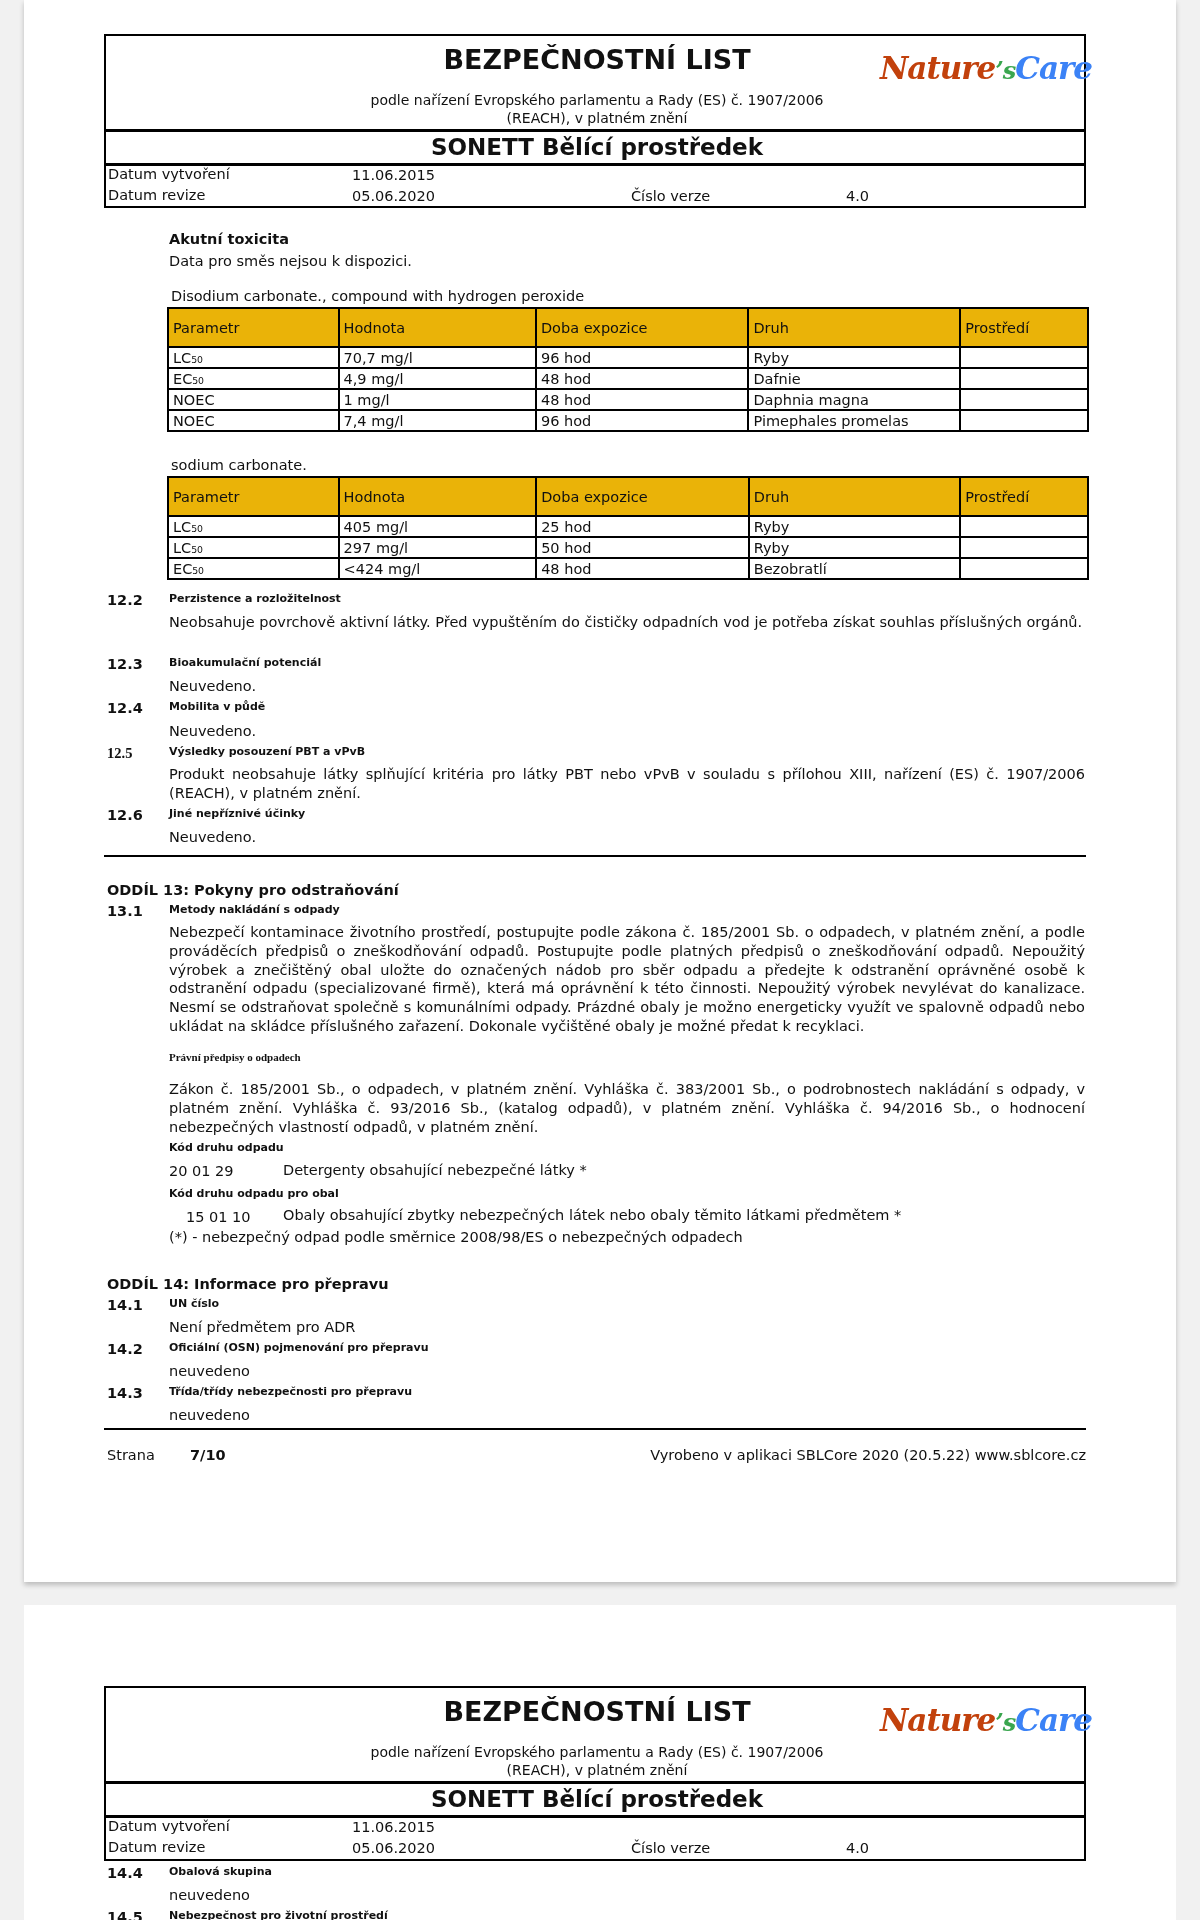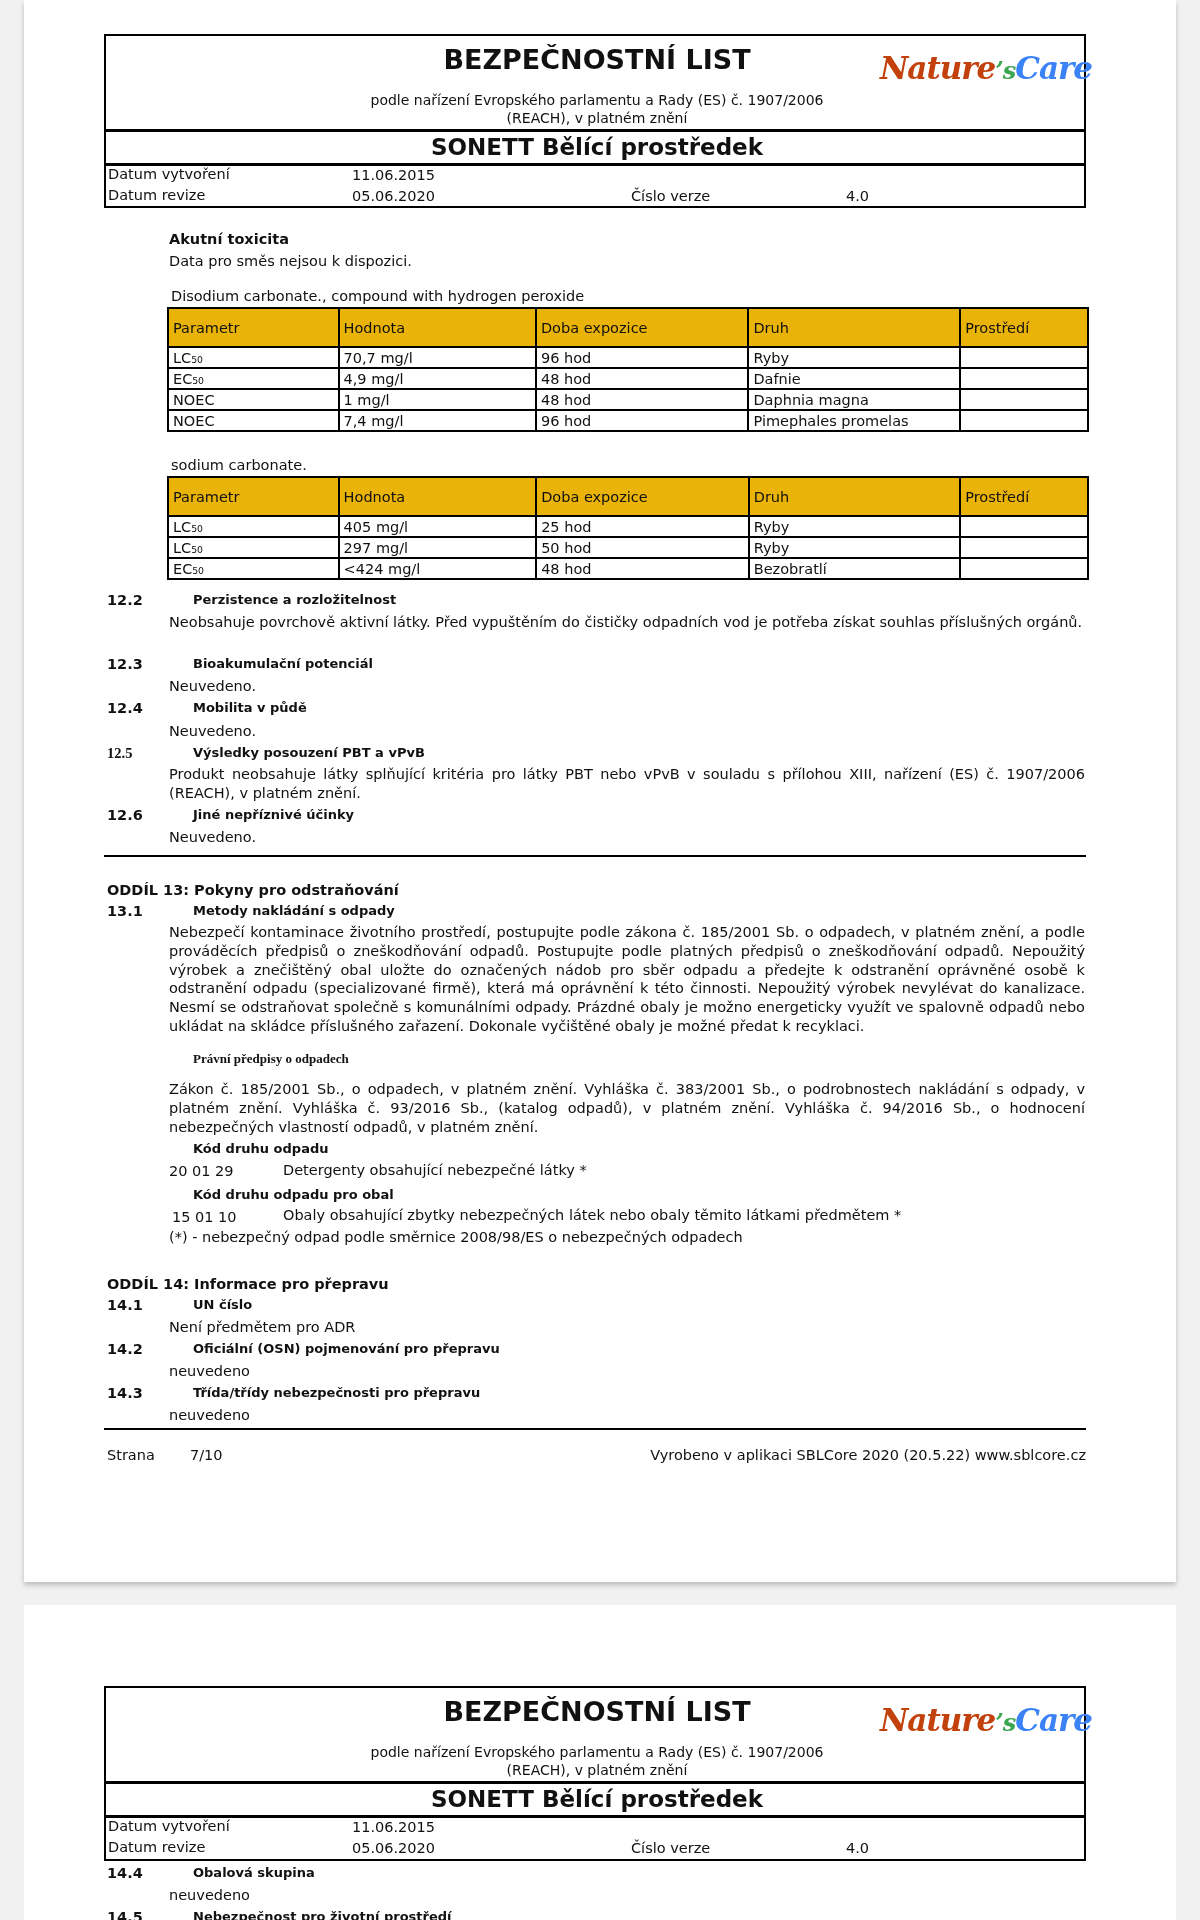--- a/index.html
+++ b/index.html
@@ -22,21 +22,21 @@
   .hdr-line { position:absolute; left:0; width:978px; height:0; border-top:3px solid #000; }
   .hdr-prod { position:absolute; left:0; width:982px; text-align:center; font-weight:bold; font-size:23px; }
   .hdr-meta { position:absolute; font-size:14.5px; white-space:nowrap; }
   .logo { position:absolute; font-family:"DejaVu Serif", serif; font-style:italic; font-weight:bold; font-size:31px; letter-spacing:-1px; white-space:nowrap; }
   .logo .nat { color:#c2410c;font-style:italic; }
   .logo .apos { color:#3aa64f; font-size:24px; }
   .logo .care { color:#3b82f6; }
   .txt { font-size:14.5px; line-height:18.5px; }
   .b { font-weight:bold; }
   .sec-num { position:absolute; left:83px; font-weight:bold; font-size:14.5px; }
-  .sec-head { position:absolute; left:145px; font-weight:bold; font-size:13px;margin-left:24px; }
+  .sec-head { position:absolute; left:145px; font-weight:bold; font-size:11px; }
   .body-text { position:absolute; left:145px; width:916px; font-size:14.5px; line-height:18.8px; text-align:justify; white-space:normal; }
   table.tox { position:absolute; left:143px; width:922px; border-collapse:collapse; font-size:14.5px; }
   table.tox td, table.tox th {
     border:2px solid #000; padding:0 4px; text-align:left; font-weight:normal; white-space:nowrap; height:19px;
   }
   table.tox th { background:#eab308; height:37px; }
   .hr { position:absolute; left:80px; width:982px; border-top:2px solid #000; }
 </style>
 </head>
 <body>
@@ -181,41 +181,41 @@
   <div class="body-text" style="top:923px;">Nebezpečí kontaminace životního prostředí, postupujte podle zákona č. 185/2001 Sb. o odpadech, v platném znění, a podle prováděcích předpisů o zneškodňování odpadů. Postupujte podle platných předpisů o zneškodňování odpadů. Nepoužitý výrobek a znečištěný obal uložte do označených nádob pro sběr odpadu a předejte k odstranění oprávněné osobě k odstranění odpadu (specializované firmě), která má oprávnění k této činnosti. Nepoužitý výrobek nevylévat do kanalizace. Nesmí se odstraňovat společně s komunálními odpady. Prázdné obaly je možno energeticky využít ve spalovně odpadů nebo ukládat na skládce příslušného zařazení. Dokonale vyčištěné obaly je možné předat k recyklaci.</div>
 
   <div class="sec-head" style="top:1051px;font-family:Liberation Serif, serif;">Právní předpisy o odpadech</div>
   <div class="body-text" style="top:1080px;">Zákon č. 185/2001 Sb., o odpadech, v platném znění. Vyhláška č. 383/2001 Sb., o podrobnostech nakládání s odpady, v platném znění. Vyhláška č. 93/2016 Sb., (katalog odpadů), v platném znění. Vyhláška č. 94/2016 Sb., o hodnocení nebezpečných vlastností odpadů, v platném znění.</div>
 
   <div class="sec-head" style="top:1141px;">Kód druhu odpadu</div>
   <div class="abs txt" style="left:145px;top:1162px;">20 01 29</div>
   <div class="abs txt" style="left:259px;top:1161px;">Detergenty obsahující nebezpečné látky *</div>
 
   <div class="sec-head" style="top:1187px;">Kód druhu odpadu pro obal</div>
-  <div class="abs txt" style="left:148px;top:1208px;">15 01 10</div>
+  <div class="abs txt" style="left:162px;top:1208px;">15 01 10</div>
   <div class="abs txt" style="left:259px;top:1206px;">Obaly obsahující zbytky nebezpečných látek nebo obaly těmito látkami předmětem *</div>
   <div class="abs txt" style="left:145px;top:1228px;">(*) - nebezpečný odpad podle směrnice 2008/98/ES o nebezpečných odpadech</div>
 
   <div class="abs txt b" style="left:83px;top:1275px;">ODDÍL 14: Informace pro přepravu</div>
 
   <div class="sec-num" style="top:1297px;">14.1</div>
   <div class="sec-head" style="top:1297px;">UN číslo</div>
   <div class="abs txt" style="left:145px;top:1318px;">Není předmětem pro ADR</div>
 
   <div class="sec-num" style="top:1341px;">14.2</div>
   <div class="sec-head" style="top:1341px;">Oficiální (OSN) pojmenování pro přepravu</div>
   <div class="abs txt" style="left:145px;top:1362px;">neuvedeno</div>
 
   <div class="sec-num" style="top:1385px;">14.3</div>
   <div class="sec-head" style="top:1385px;">Třída/třídy nebezpečnosti pro přepravu</div>
   <div class="abs txt" style="left:145px;top:1406px;">neuvedeno</div>
 
   <div class="hr" style="top:1428px;"></div>
   <div class="abs txt" style="left:83px;top:1446px;">Strana</div>
-  <div class="abs txt" style="left:166px;top:1446px;">7/10</div>
+  <div class="abs txt" style="left:166px;top:1446px;font-weight:bold;">7/10</div>
   <div class="abs txt" style="right:90px;top:1446px;">Vyrobeno v aplikaci SBLCore 2020 (20.5.22) www.sblcore.cz</div>
 </div>
 
 <div class="page page2">
   <div class="hdr-box" style="top:81px;height:175px;">
     <div class="hdr-title" style="top:8px;">BEZPEČNOSTNÍ LIST</div>
     <div class="logo" style="left:774px;top:14px;">
       <span class="nat">Nature</span><span class="apos">ʼs</span><span class="care">Care</span>
     </div>
     <div class="hdr-sub" style="top:55px;">podle nařízení Evropského parlamentu a Rady (ES) č. 1907/2006</div>

